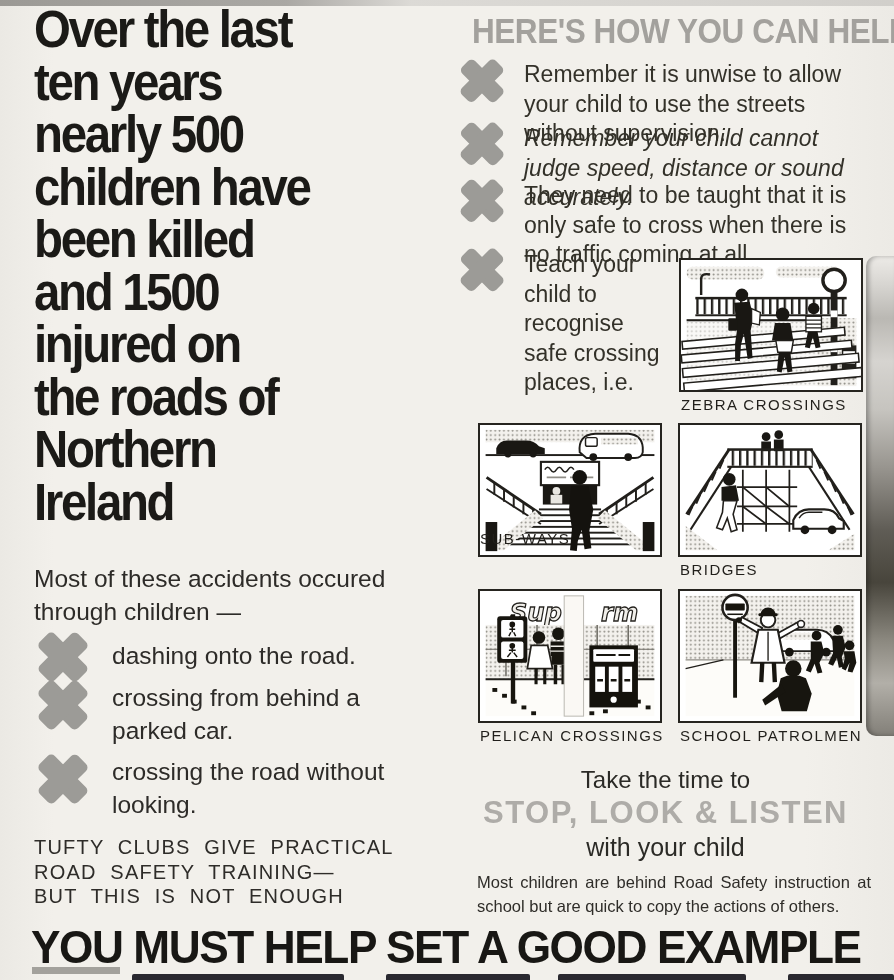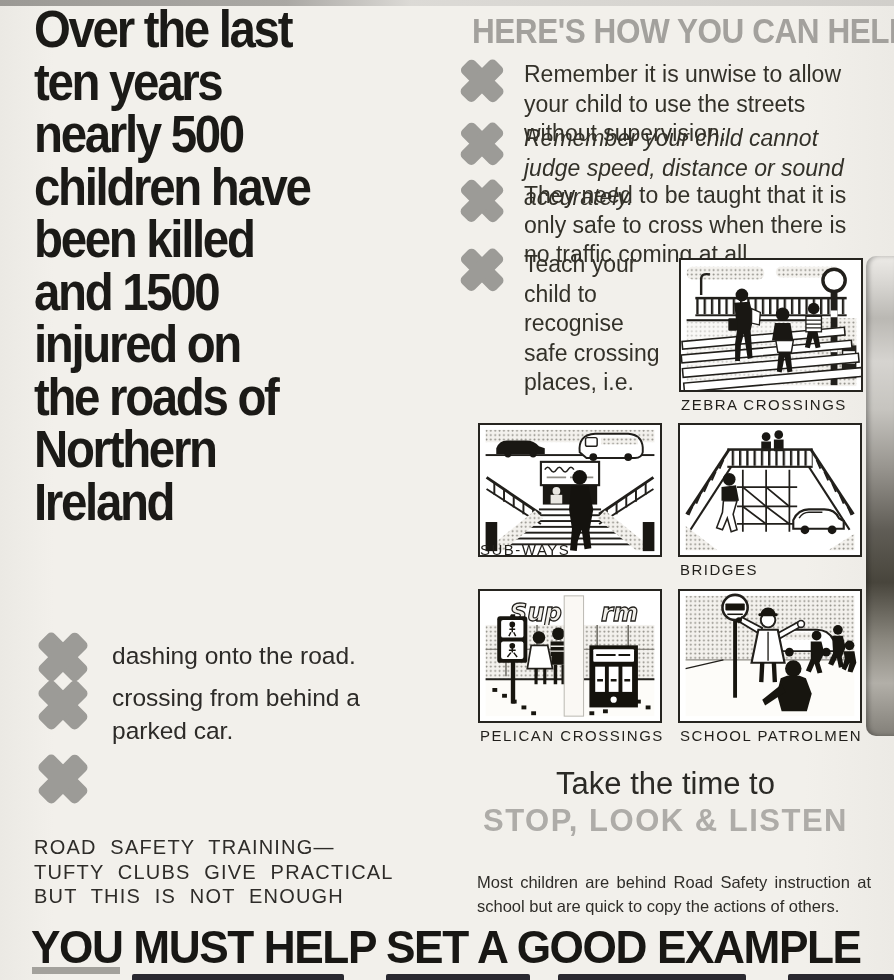--- a/index.html
+++ b/index.html
@@ -25,21 +25,21 @@
   .xm-lg{width:52px;height:52px;}
   .xm-sm{width:46px;height:46px;}
   
   .r-heading{position:absolute;left:472px;top:11px;font-size:35px;font-weight:800;
     letter-spacing:-.5px;color:#a3a19d;transform:scaleX(.9);transform-origin:left top;white-space:nowrap;}
   .tip-text{position:absolute;left:524px;width:352px;font-size:23px;line-height:29.5px;color:#333129;}
   .pic{position:absolute;width:184px;height:134px;background:#fff;border:2.5px solid #26241f;box-sizing:border-box;}
   .pic svg{display:block;width:100%;height:100%;}
   .caption{position:absolute;font-size:15px;font-weight:normal;letter-spacing:1.5px;color:#211f1b;white-space:nowrap;}
   .closing{position:absolute;left:458px;top:766px;width:415px;text-align:center;}
-  .closing .l1{font-size:31px;color:#2b2a26;}
+  .closing .l1{font-size:24px;color:#2b2a26;}
   .closing .l2{font-size:31px;font-weight:bold;letter-spacing:1.5px;color:#aeaca8;margin-top:1px;}
   .closing .l3{font-size:25px;color:#2b2a26;margin-top:2px;}
   .note{position:absolute;left:477px;top:870px;width:394px;font-size:16.5px;line-height:24px;
     color:#2f2d29;text-align:justify;}
   
   .footer-headline{position:absolute;left:31px;top:919px;font-size:47px;font-weight:800;
     letter-spacing:-1.5px;color:#181714;white-space:nowrap;transform:scaleX(.94);transform-origin:left top;}
   .you-underline{position:absolute;left:32px;top:967px;width:88px;height:7px;background:#a3a19c;}
   .bottom-seg{position:absolute;top:974px;height:6px;background:#2a2930;border-radius:2px 2px 0 0;}
   .photo-sliver{position:absolute;left:866px;top:256px;width:28px;height:480px;
@@ -71,32 +71,34 @@
     <div>nearly 500</div>
     <div>children have</div>
     <div>been killed</div>
     <div>and 1500</div>
     <div>injured on</div>
     <div>the roads of</div>
     <div>Northern</div>
     <div>Ireland</div>
   </div>
 
+  <div class="intro">Most of these accidents occured through children —</div>
 
   <span class="xm xm-lg" style="left:37px;top:631px;"></span>
   <div class="cause-text" style="left:112px;top:639px;width:330px;">dashing onto the road.</div>
 
   <span class="xm xm-lg" style="left:37px;top:679px;"></span>
   <div class="cause-text" style="left:112px;top:681px;width:302px;">crossing from behind a parked car.</div>
 
   <span class="xm xm-lg" style="left:37px;top:753px;"></span>
+  <div class="cause-text" style="left:112px;top:755px;width:320px;">crossing the road without looking.</div>
 
   <div class="tufty">
+    <div>TUFTY CLUBS GIVE PRACTICAL</div>
     <div>ROAD SAFETY TRAINING—</div>
-    <div>TUFTY CLUBS GIVE PRACTICAL</div>
     <div>BUT THIS IS NOT ENOUGH</div>
   </div>
 
   <div class="r-heading">HERE'S HOW YOU CAN HELP</div>
 
   <span class="xm xm-sm" style="left:459px;top:58px;"></span>
   <div class="tip-text" style="top:60px;">Remember it is unwise to allow your child to use the streets without supervision.</div>
 
   <span class="xm xm-sm" style="left:459px;top:121px;"></span>
   <div class="tip-text" style="top:124px;font-style:italic;">Remember your child cannot judge speed, distance or sound accurately.</div>
@@ -191,21 +193,21 @@
       <path d="M5 129 L56 88 L64 96 L24 129 Z" fill="url(#ht)"></path>
       <path d="M179 129 L128 88 L120 96 L160 129 Z" fill="url(#ht)"></path>
       <rect x="5" y="100" width="12" height="30" fill="#191713"></rect>
       <rect x="167" y="100" width="12" height="30" fill="#191713"></rect>
       <g fill="#14120e">
         <circle cx="102" cy="54" r="7.5"></circle>
         <path d="M93 63 h18 l5 24 -4 22 2 18 -7 1 -3 -20 -4 12 -1 10 -7 -1 2 -22 -3 -20 z"></path>
       </g>
     </svg>
   </div>
-  <div class="caption" style="left:480px;top:541px;">SUB-WAYS</div>
+  <div class="caption" style="left:480px;top:530px;">SUB-WAYS</div>
 
   <div class="pic" style="left:678px;top:423px;">
     <svg viewBox="0 0 184 134">
       <g fill="#191713">
         <circle cx="88" cy="12" r="4.5"></circle>
           <rect x="83" y="17" width="10" height="10"></rect>
         <circle cx="101" cy="10" r="4.5"></circle>
           <rect x="96" y="15" width="10" height="12"></rect>
       </g>
       <rect x="48" y="24" width="88" height="2.6" fill="#211f1b"></rect>
@@ -324,20 +326,21 @@
         <path d="M103 90 q13 -7 26 0 l6 16 -5 18 h-26 l-5 -18 z"></path>
         <path d="M104 96 l-20 16 3 6 21 -14 z"></path>
       </g>
     </svg>
   </div>
   <div class="caption" style="left:680px;top:727px;">SCHOOL PATROLMEN</div>
 
   <div class="closing">
     <div class="l1">Take the time to</div>
     <div class="l2">STOP, LOOK &amp; LISTEN</div>
+    <div class="l3">with your child</div>
   </div>
   <div class="note">Most children are behind Road Safety instruction at school but are quick to copy the actions of others.</div>
 
   <div class="footer-headline">YOU MUST HELP SET A GOOD EXAMPLE</div>
   <div class="you-underline"></div>
 
   <div class="bottom-seg" style="left:132px;width:212px;"></div>
   <div class="bottom-seg" style="left:386px;width:144px;"></div>
   <div class="bottom-seg" style="left:558px;width:188px;"></div>
   <div class="bottom-seg" style="left:788px;width:106px;"></div>

